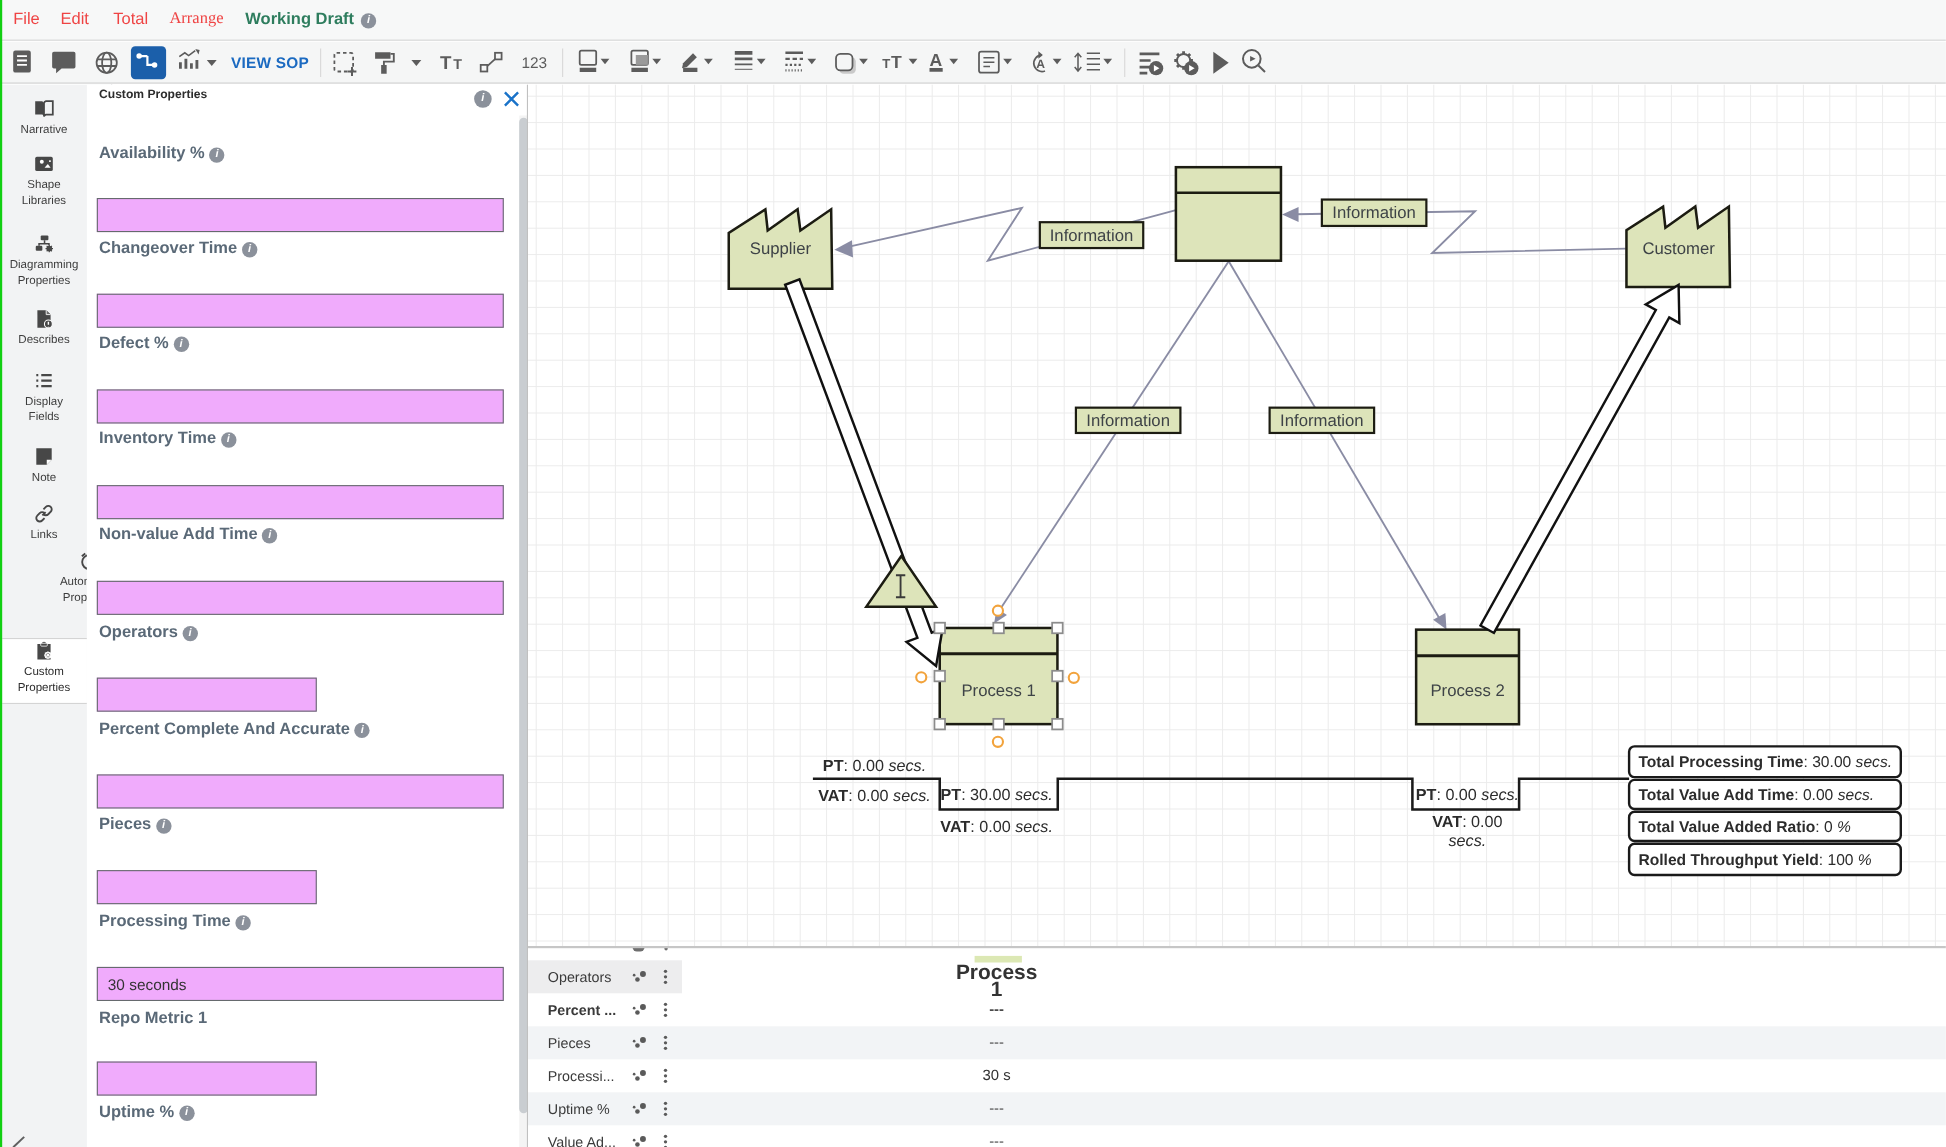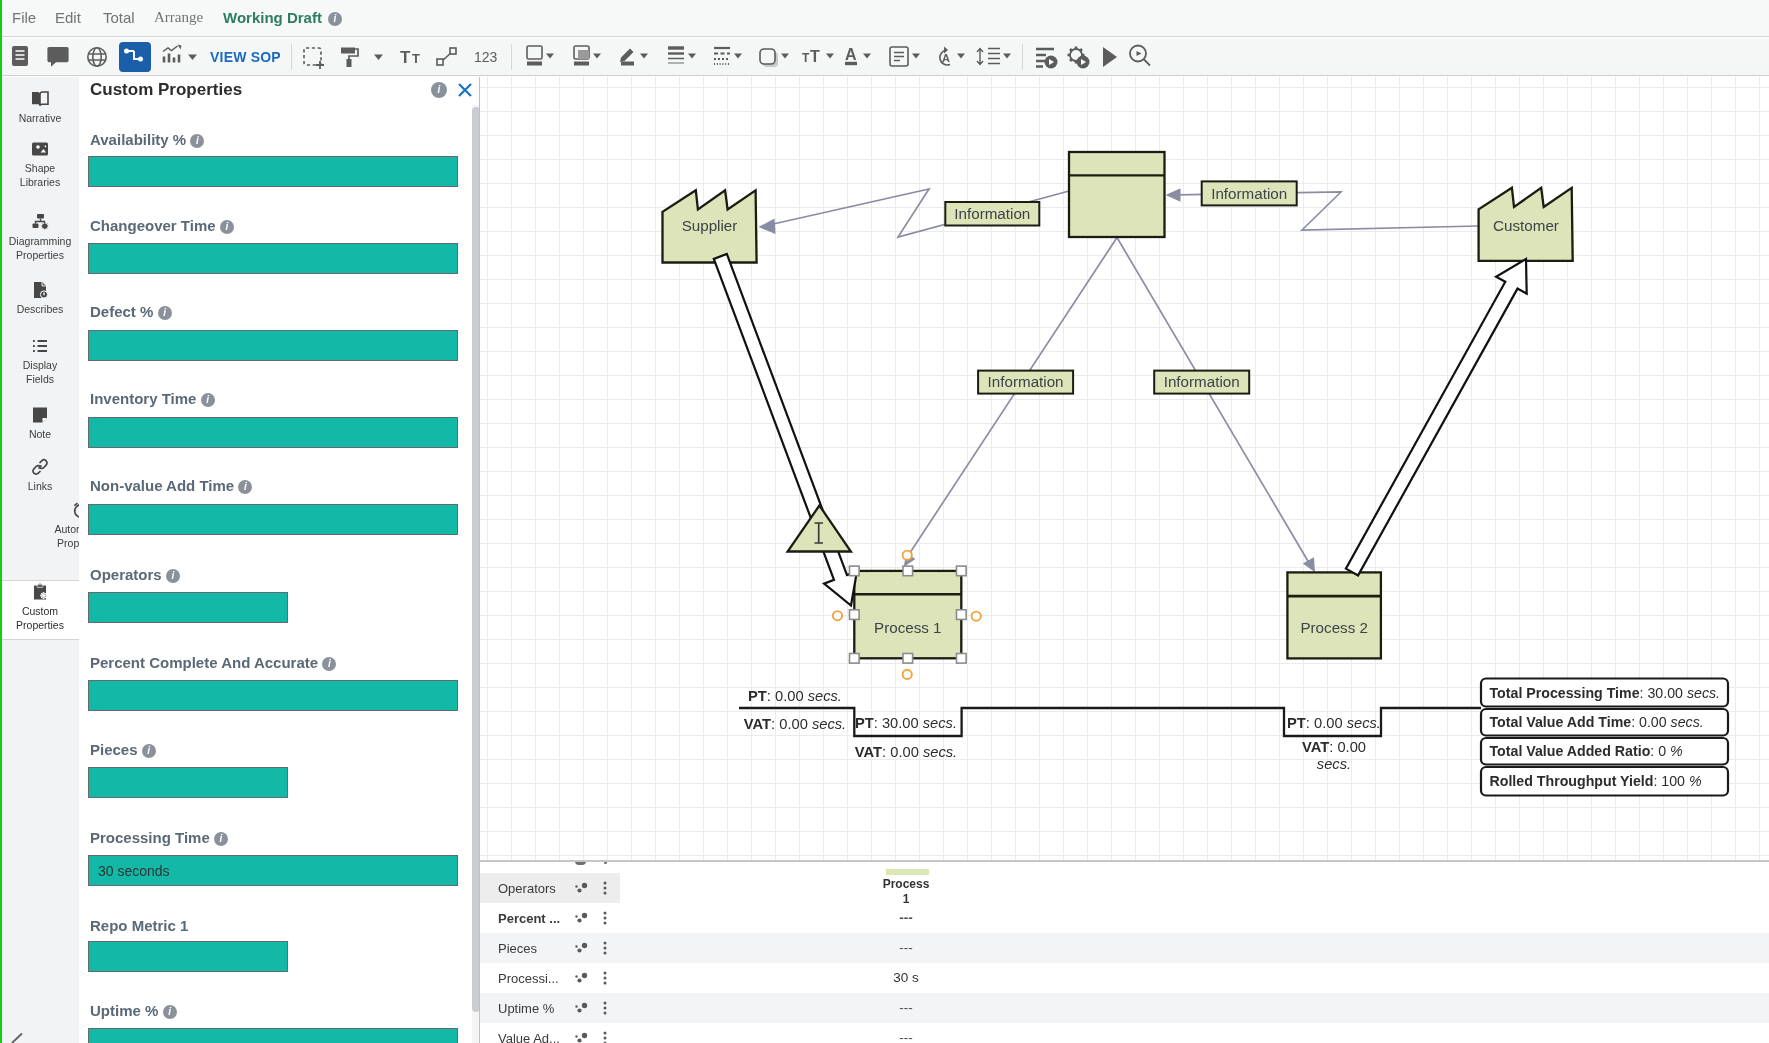--- a/index.html
+++ b/index.html
@@ -1,33 +1,33 @@
 <!DOCTYPE html>
 <html><head>
 <meta charset="utf-8">
 <style>
 * { margin:0; padding:0; box-sizing:border-box; }
 html,body { width:1769px; height:1043px; overflow:hidden; background:#fff; font-family:"Liberation Sans", sans-serif; }
 #app { position:relative; width:1769px; height:1043px; }
 
 #menubar { position:absolute; left:0; top:0; width:1769px; height:37px; background:#f7f8f8; border-bottom:1px solid #d5d5d5; }
-.menu-item { position:absolute; top:9px; font-size:15px; color:#737373; }
+.menu-item { position:absolute; top:9px; font-size:15px; color:#ef4444; }
 #greenstrip { position:absolute; left:0; top:0; width:2px; height:1043px; background:#12cf12; z-index:60; }
 
 #toolbar { position:absolute; left:0; top:38px; width:1769px; height:38px; background:#f5f6f6; border-bottom:1px solid #cfcfcf; }
 
 #tabstrip { position:absolute; left:2px; top:77px; width:100px; height:966px; background:#f2f3f4; border-right:1px solid #a9a9a9; }
 .tab { position:absolute; left:0; width:76px; text-align:center; color:#3d3d3d; font-size:10.5px; line-height:13.5px; }
 .tab svg { display:block; margin:0 auto 3px auto; }
 #tab-active { position:absolute; left:0; top:503px; width:77px; height:60px; background:#fff; border-top:1px solid #d4d4d4; border-bottom:1px solid #d4d4d4; }
 
 #panel { position:absolute; left:79px; top:77px; width:401px; height:966px; background:#fff; }
-#panel h2 { position:absolute; left:11px; top:3px; font-size:17px; color:#2d2d2d; }
+#panel h2 { position:absolute; left:11px; top:3px; font-size:11px; color:#2d2d2d; }
 .flabel { position:absolute; left:11px; font-size:15px; font-weight:bold; color:#5a6977; }
-.finput { position:absolute; left:9px; width:370px; height:31px; border:1px solid #666a6e; background:#14b8a6; font-size:14px; color:#333; padding-left:9px; line-height:29px; }
+.finput { position:absolute; left:9px; width:370px; height:31px; border:1px solid #666a6e; background:#f0abfc; font-size:14px; color:#333; padding-left:9px; line-height:29px;margin-top:24px; }
 .finput.narrow { width:200px; }
 .info { display:inline-block; width:14px; height:14px; border-radius:50%; background:#8b919b; color:#fff; font-size:10px; font-weight:bold; text-align:center; line-height:14px; vertical-align:1px; font-style:italic; }
 #pscroll { position:absolute; right:0px; top:28px; width:8px; height:938px; background:#f4f4f4; }
 #pthumb { position:absolute; right:0px; top:30px; width:8px; height:905px; background:#c9cdd1; border-radius:4px; }
 
 #canvas { position:absolute; left:480px; top:77px; width:1289px; height:784px; background:#fff;
   background-image:linear-gradient(to right,#ebebeb 1px,transparent 1px),linear-gradient(to bottom,#ebebeb 1px,transparent 1px);
   background-size:24px 24px; background-position:7px 10px; }
 
 #dock { position:absolute; left:480px; top:861px; width:1289px; height:182px; background:#fff; }
@@ -460,15 +460,15 @@
           <circle cx="2.5" cy="6.5" r="1.2" fill="#5a5a5a"></circle>
         </svg>
         <svg class="dico" style="left:121px" width="16" height="16">
           <circle cx="4" cy="3" r="1.5" fill="#5a5a5a"></circle>
           <circle cx="4" cy="8" r="1.5" fill="#5a5a5a"></circle>
           <circle cx="4" cy="13" r="1.5" fill="#5a5a5a"></circle>
         </svg>
         <span class="dval">---</span>
       </div>
     <div style="position:absolute;left:406px;top:8px;width:43px;height:6px;background:#dce8b4;"></div>
-    <div style="position:absolute;left:376px;top:16px;width:100px;text-align:center;font-size:12px;font-weight:bold;color:#333;line-height:15px;">Process<br>1</div>
+    <div style="position:absolute;left:376px;top:16px;width:100px;text-align:center;font-size:19px;font-weight:bold;color:#333;line-height:15px;">Process<br>1</div>
   </div>
 </div>
 
 </body></html>

